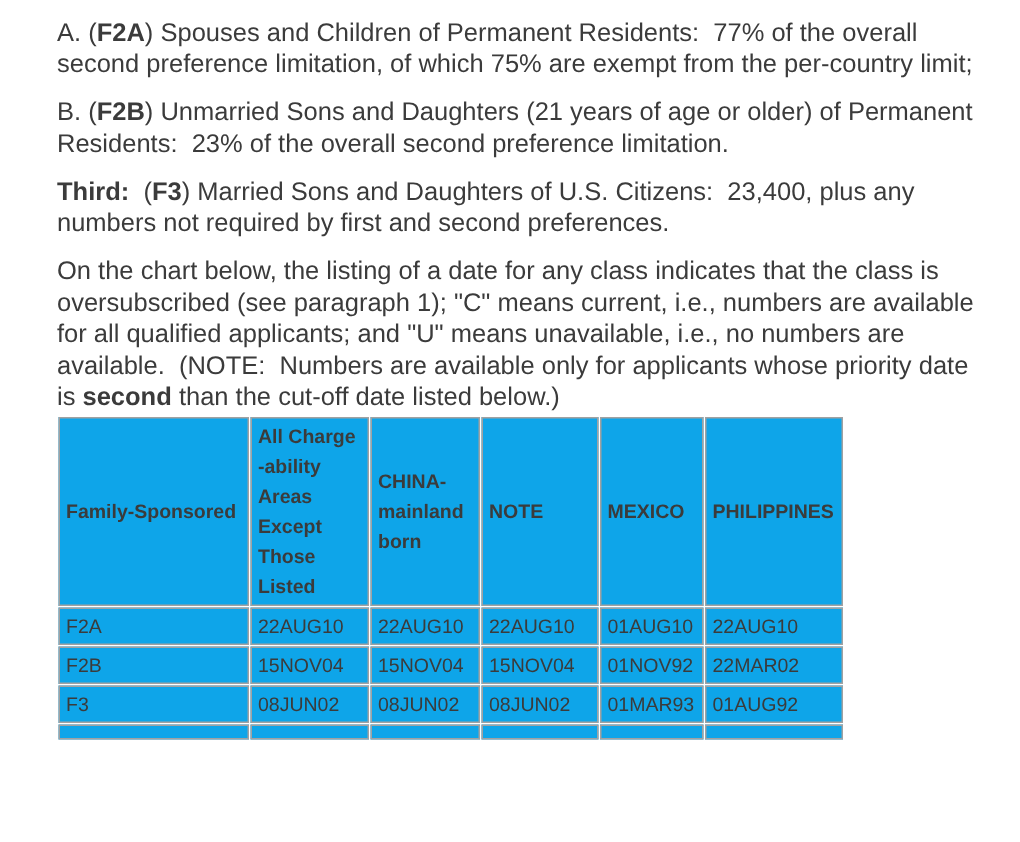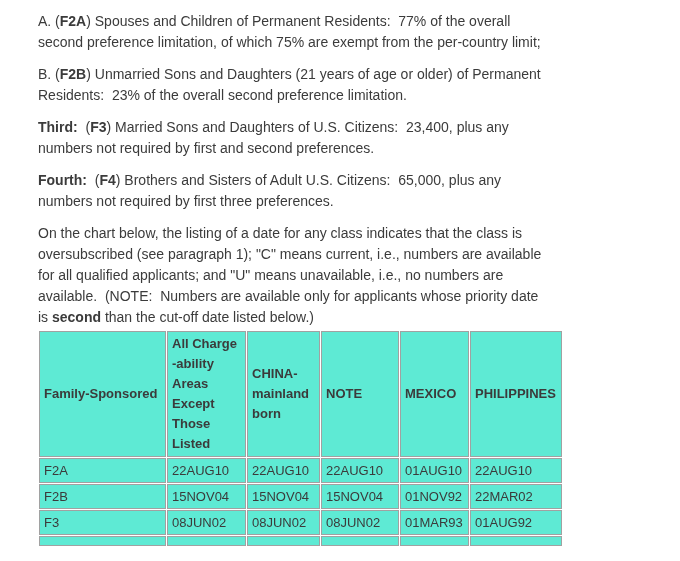--- a/index.html
+++ b/index.html
@@ -12,41 +12,41 @@
     height: 561px;
     overflow: hidden;
     font-family: "Liberation Sans", sans-serif;
     color: #3b3b3b;
   }
   .doc {
     padding: 11px 0 0 38px;
   }
   .para {
     margin: 0 0 11px 0;
-    font-size: 14px;
+    font-size: 17px;
     line-height: 21px;
     white-space: pre-wrap;
   }
   .para.last {
     margin-bottom: 2px;
   }
   .para .b { font-weight: bold; }
   .para .u { }
 
   table.fs-table {
     margin-top: 0;
     border-collapse: separate;
     border-spacing: 1px;
     table-layout: fixed;
     width: 522px;
   }
   table.fs-table th,
   table.fs-table td {
     border: 1px solid #a1a1a1;
-    background: #5eead4;
+    background: #0ea5e9;
     font-size: 13px;
     text-align: left;
     vertical-align: middle;
     overflow: hidden;
   }
   table.fs-table th {
     font-weight: bold;
     padding: 2px 4px;
     line-height: 20px;
     white-space: pre-line;
@@ -61,22 +61,20 @@
 <body>
 
 <div class="doc">
 
   <p class="para"><span>A. (</span><span class="b">F2A</span><span>) Spouses and Children of Permanent Residents:  77% of the overall
 second preference limitation, of which 75% are exempt from the per-country limit;</span></p>
   <p class="para"><span>B. (</span><span class="b">F2B</span><span>) Unmarried Sons and Daughters (21 years of age or older) of Permanent
 Residents:  23% of the overall second preference limitation.</span></p>
   <p class="para"><span class="b u">Third</span><span class="b">:</span><span>  (</span><span class="b">F3</span><span>) Married Sons and Daughters of U.S. Citizens:  23,400, plus any
 numbers not required by first and second preferences.</span></p>
-  <p class="para"><span class="b u">Fourth</span><span class="b">:</span><span>  (</span><span class="b">F4</span><span>) Brothers and Sisters of Adult U.S. Citizens:  65,000, plus any
-numbers not required by first three preferences.</span></p>
   <p class="para last"><span>On the chart below, the listing of a date for any class indicates that the class is
 oversubscribed (see paragraph 1); "C" means current, i.e., numbers are available
 for all qualified applicants; and "U" means unavailable, i.e., no numbers are
 available.  (NOTE:  Numbers are available only for applicants whose priority date
 is </span><span class="b">second</span><span> than the cut-off date listed below.)</span></p>
 
   <table class="fs-table">
     <colgroup>
       <col style="width:127px">
       <col style="width:79px">

